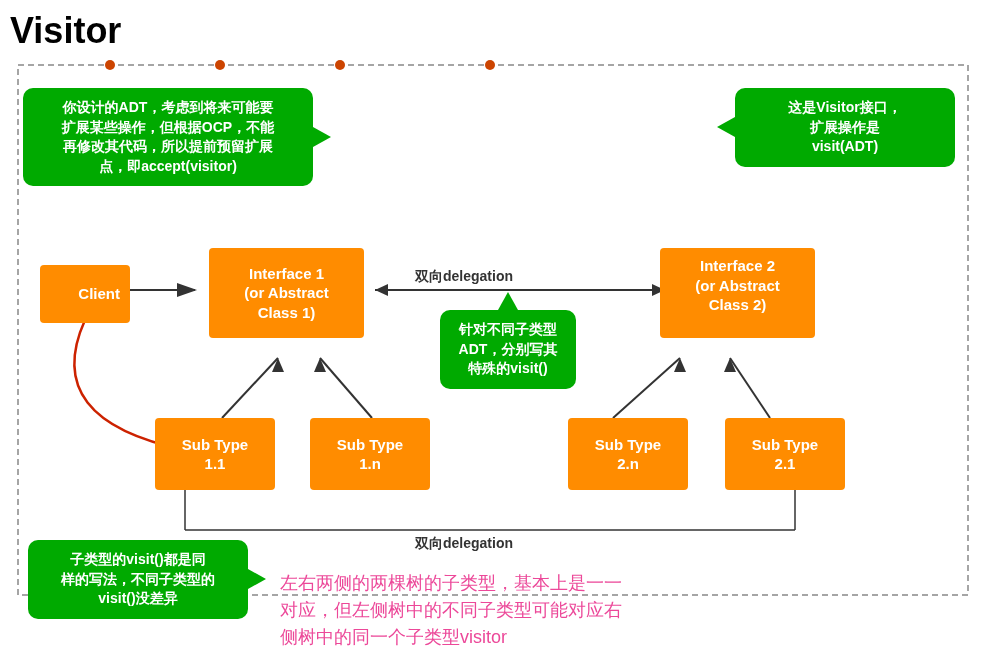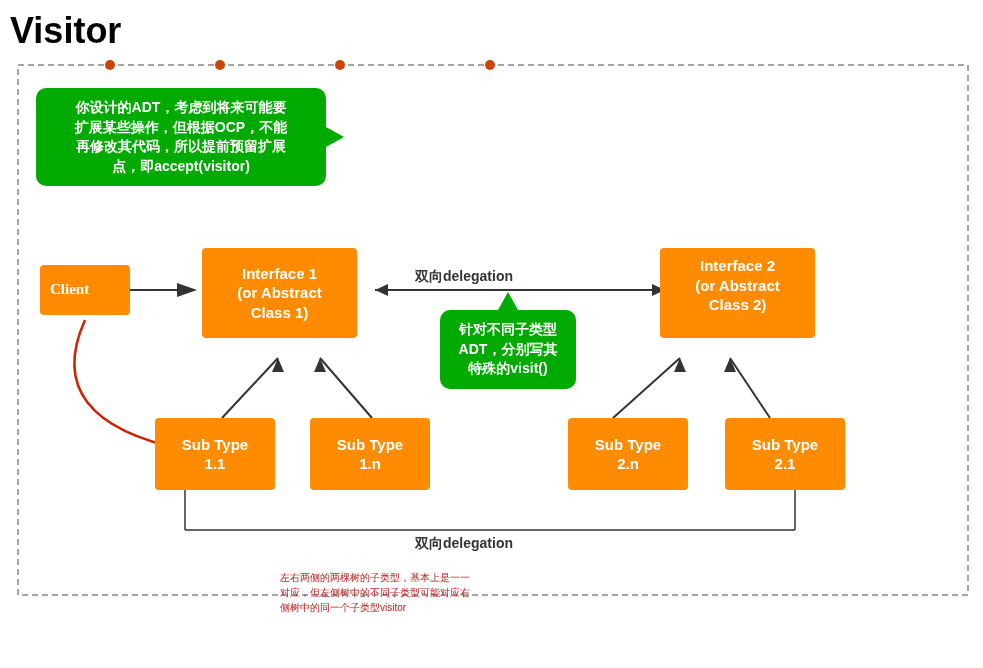--- a/index.html
+++ b/index.html
@@ -91,22 +91,22 @@
       position: absolute;
       top: 0;
       left: 0;
       width: 983px;
       height: 668px;
       pointer-events: none;
     }
 
     .bottom-text {
       position: absolute;
-      font-size: 10px;
-      color: #b91c1c;
+      font-size: 18px;
+      color: #ec4899;
       line-height: 1.5;
     }
   </style>
 </head>
 <body>
 
 <div class="page-container">
 
   <div class="page-title">Visitor</div>
 
@@ -152,25 +152,25 @@
       </marker>
     </defs>
 
     <line x1="298" y1="335" x2="298" y2="260" stroke="#333" stroke-width="2"></line>
     <polygon points="298,260 291,276 305,276" fill="none" stroke="#333" stroke-width="2"></polygon>
 
     <line x1="710" y1="335" x2="710" y2="260" stroke="#333" stroke-width="2"></line>
     <polygon points="710,260 703,276 717,276" fill="none" stroke="#333" stroke-width="2"></polygon>
   </svg>
 
-  <div class="orange-box" style="left:40px; top:265px; width:90px; height:50px; display:flex; align-items:center; justify-content:flex-start;font-family:Liberation Serif, serif;">
+  <div class="orange-box" style="left:40px; top:265px; width:90px; height:58px; display:flex; align-items:center; justify-content:flex-end;">
     <span>Client</span>
   </div>
 
-  <div class="orange-box" style="left:202px; top:248px; width:155px; height:90px; display:flex; align-items:center; justify-content:center; white-space:pre-line;">
+  <div class="orange-box" style="left:209px; top:248px; width:155px; height:90px; display:flex; align-items:center; justify-content:center; white-space:pre-line;">
     <span style="white-space:pre-line; text-align:center;">Interface 1
 (or Abstract
 Class 1)</span>
   </div>
 
   <div class="orange-box" style="left:660px; top:248px; width:155px; height:90px; display:flex; align-items:flex-start; justify-content:center; white-space:pre-line;">
     <span style="white-space:pre-line; text-align:center;">Interface 2
 (or Abstract
 Class 2)</span>
   </div>
@@ -188,34 +188,44 @@
   <div class="orange-box" style="left:568px; top:418px; width:120px; height:72px; display:flex; align-items:center; justify-content:center; white-space:pre-line;">
     <span style="white-space:pre-line; text-align:center;">Sub Type
 2.n</span>
   </div>
 
   <div class="orange-box" style="left:725px; top:418px; width:120px; height:72px; display:flex; align-items:center; justify-content:center; white-space:pre-line;">
     <span style="white-space:pre-line; text-align:center;">Sub Type
 2.1</span>
   </div>
 
-  <div class="green-bubble bubble-tail-right" style="left:36px; top:88px; width:290px;text-align:center;">
+  <div class="green-bubble bubble-tail-right" style="left:23px; top:88px; width:290px;text-align:center;">
     <span style="white-space:pre-line;">你设计的ADT，考虑到将来可能要
 扩展某些操作，但根据OCP，不能
 再修改其代码，所以提前预留扩展
 点，即accept(visitor)</span>
   </div>
 
+  <div class="green-bubble bubble-tail-left" style="right:28px; top:88px; width:220px; text-align:center;">
+    <span style="white-space:pre-line;">这是Visitor接口，
+扩展操作是
+visit(ADT)</span>
+  </div>
 
   <div class="green-bubble bubble-tail-up" style="left:440px; top:310px; width:136px; text-align:center;">
     <span style="white-space:pre-line;">针对不同子类型
 ADT，分别写其
 特殊的visit()</span>
   </div>
 
+  <div class="green-bubble bubble-tail-right" style="left:28px; top:540px; width:220px;">
+    <span style="white-space:pre-line;">子类型的visit()都是同
+样的写法，不同子类型的
+visit()没差异</span>
+  </div>
 
   <div style="position:absolute; left:415px; top:268px; font-size:14px; font-weight:bold; color:#333;">
     <span>双向delegation</span>
   </div>
 
   <div style="position:absolute; left:415px; top:535px; font-size:14px; font-weight:bold; color:#333;">
     <span>双向delegation</span>
   </div>
 
   <div class="bottom-text" style="left:280px; top:570px; width:500px;">

